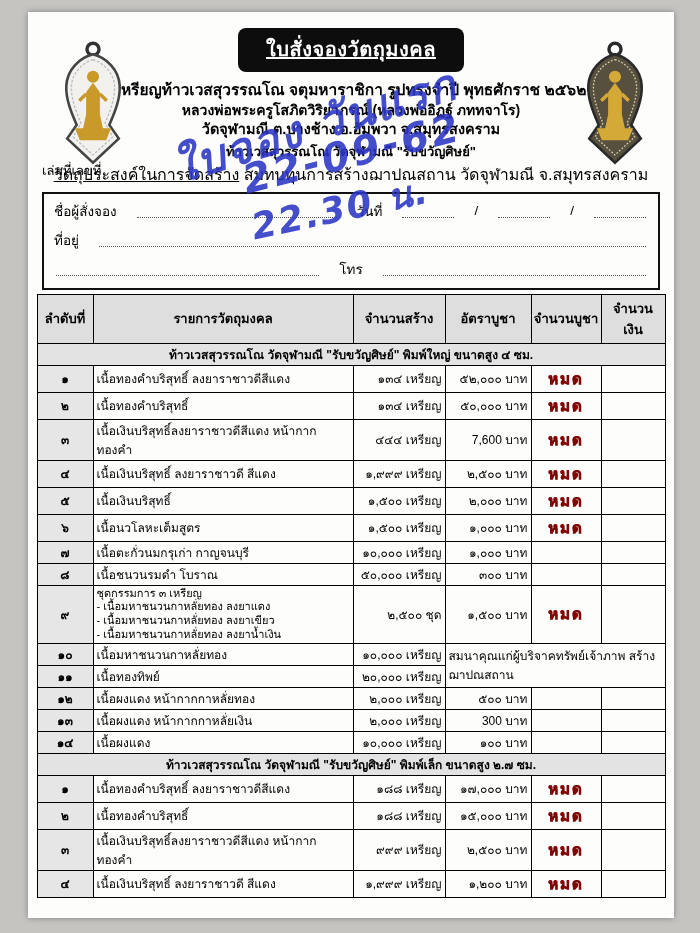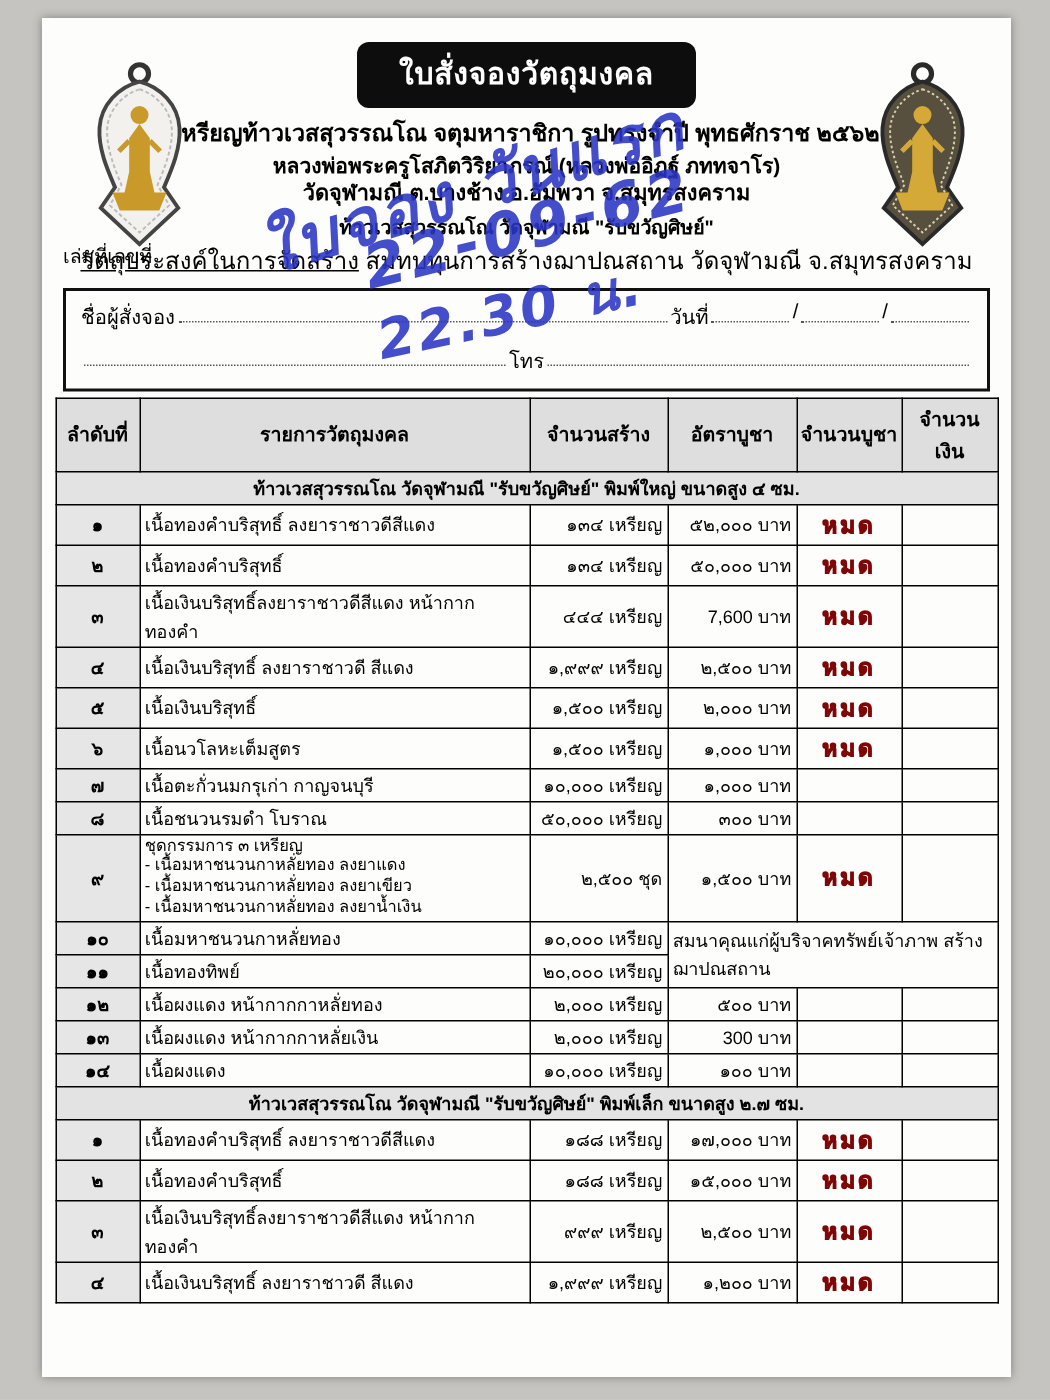--- a/index.html
+++ b/index.html
@@ -3,21 +3,21 @@
 <meta charset="utf-8">
 <style>
   * { box-sizing: border-box; margin: 0; padding: 0; }
   html,body { background:#b9b7b4; }
   body { font-family: "Liberation Sans", sans-serif; }
   .page { position:relative; width:700px; height:933px; margin:0 auto; background:#c6c4c1; overflow:hidden; }
   .paper { position:absolute; left:28px; top:12px; width:646px; height:906px; background:#fdfdfc; box-shadow:0 0 6px rgba(0,0,0,.35); padding:16px 6px 4px 6px; }
 
   
   .title-wrap { text-align:center; }
-  .title-box { display:inline-block; background:#0d0d0d; color:#fff; font-weight:bold; font-size:20px; padding:5px 28px 7px; border-radius:8px; letter-spacing:.5px; }
+  .title-box { display:inline-block; background:#0d0d0d; color:#fff; font-weight:bold; font-size:20px; padding:5px 28px 7px; border-radius:8px; letter-spacing:.5px;text-decoration:underline; }
   .hline { text-align:center; line-height:1.35; }
   .h1 { font-size:15.5px; font-weight:bold; margin-top:8px; }
   .h2 { font-size:14px; font-weight:bold; }
   .h3 { font-size:14.5px; font-weight:bold; }
   .h4 { font-size:13px; font-weight:bold; margin-top:4px; }
   .h5 { font-size:13px; font-weight:bold; }
   .h6 { font-size:16px; margin-top:3px; }
   .h6 .u { text-decoration:underline; }
   .h7 { font-size:12.5px; font-weight:bold; margin-top:4px; }
   .corner-labels { position:absolute; top:148px; left:14px; right:14px; display:flex; justify-content:flex-start; font-size:13px; }
@@ -28,21 +28,21 @@
   .amulet.right { right:16px; }
 
   
   .hw { position:absolute; color:#2b35c4; font-weight:bold; font-style:italic; opacity:.88; pointer-events:none; white-space:nowrap; font-family:"DejaVu Sans", cursive; }
   .hw1 { left:140px; top:78px; font-size:44px; transform:rotate(-17deg); letter-spacing:2px; }
   .hw2 { left:212px; top:118px; font-size:40px; transform:rotate(-14deg); letter-spacing:3px; }
   .hw3 { left:222px; top:168px; font-size:36px; transform:rotate(-12deg); letter-spacing:2px; }
 
   
   .form-box { border:2px solid #111; margin:6px 8px 4px; padding:6px 10px 8px; font-size:13.5px; }
-  .frow { display:flex; align-items:flex-start; margin-top:7px; }
+  .frow { display:flex; align-items:center; margin-top:7px;gap:18px; }
   .frow:first-child { margin-top:0; }
   .dots { flex:1; border-bottom:1.5px dotted #555; height:15px; margin:0 2px; }
   .dots.sm { flex:0 0 52px; }
   .lbl { white-space:nowrap; }
 
   
   table.order { border-collapse:collapse; width:628px; margin:4px auto 0; table-layout:fixed; }
   table.order th, table.order td { border:1px solid #000; font-size:12px; padding:1px 3px; vertical-align:middle; }
   table.order th { background:#dedede; font-size:13px; font-weight:bold; padding:3px 2px; }
   td.sec-head { background:#e3e3e3; font-weight:bold; text-align:center; font-size:12.5px; padding:2px; }
@@ -102,20 +102,24 @@
         <span class="lbl">ชื่อผู้สั่งจอง</span>
         <span class="dots"></span>
         <span class="lbl">วันที่</span>
         <span class="dots sm"></span>
         <span>/</span>
         <span class="dots sm"></span>
         <span>/</span>
         <span class="dots sm"></span>
       </div>
       <div class="frow">
+        <span class="lbl">ที่อยู่</span>
+        <span class="dots"></span>
+      </div>
+      <div class="frow">
         <span class="dots"></span>
         <span class="lbl">โทร</span>
         <span class="dots"></span>
       </div>
     </div>
 
     <table class="order">
       <colgroup>
           <col style="width:56px">
           <col style="width:260px">

